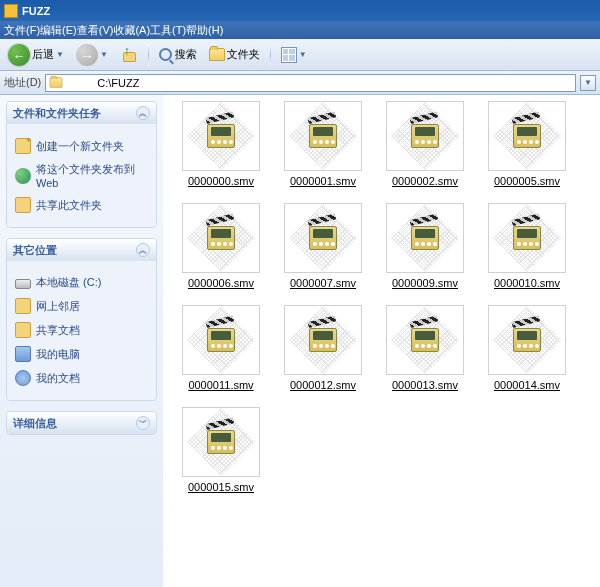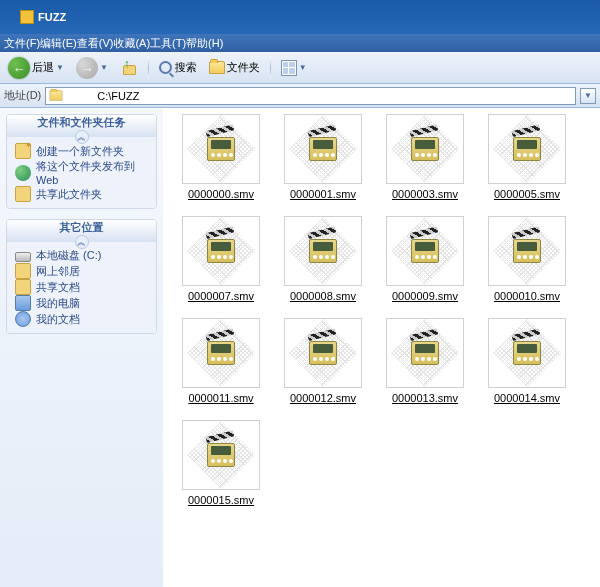--- a/index.html
+++ b/index.html
@@ -1,18 +1,18 @@
 <!DOCTYPE html>
 <html><head>
 <meta charset="utf-8">
 <style>
 * { margin: 0; padding: 0; box-sizing: border-box; font-family: "Microsoft YaHei", SimSun, Arial, sans-serif; }
 body { width: 600px; height: 587px; overflow: hidden; background: #fff; font-size: 11px; }
 
-.titlebar { background: linear-gradient(#1a5aa8,#2668b6); height: 34px; display: flex; align-items: center; padding: 0 20px; color: #fff; }
+.titlebar { background: linear-gradient(#1a5aa8,#2668b6); height: 21px; display: flex; align-items: center; padding: 0 4px; color: #fff; }
 .title-icon { width: 14px; height: 14px; background: #f3c23a; border: 1px solid #b48f1a; margin-right: 4px; }
 .titlebar span { font-size: 11px; font-weight: bold; }
 
 .menubar { background: linear-gradient(#3f74bb,#2f60a3); height: 18px; display: flex; align-items: center; padding: 0 4px; color: #fff; font-size: 11px; }
 .menubar span { cursor: default; }
 
 .toolbar { background: linear-gradient(#eef3fa,#d7e3f2); height: 32px; display: flex; align-items: center; border-bottom: 1px solid #9cb9dd; padding: 0 4px; gap: 4px; }
 .tb-btn { display: flex; align-items: center; gap: 2px; padding: 2px 4px; border-radius: 3px; }
 .nav-back { width: 22px; height: 22px; border-radius: 50%; background: radial-gradient(circle at 30% 30%, #6fbf4e,#3a8f2a); display: flex; align-items: center; justify-content: center; box-shadow: 0 0 2px rgba(0,0,0,.4); }
 .nav-back span { color: #fff; font-size: 13px; font-weight: bold; }
@@ -35,25 +35,25 @@
 .addressbar { background: linear-gradient(#eef3fa,#d7e3f2); height: 24px; display: flex; align-items: center; padding: 0 4px; gap: 4px; border-bottom: 1px solid #9cb9dd; }
 .addressbar .lbl { font-size: 11px; color: #444; }
 .addr-input-wrap { display: flex; align-items: center; background: #fff; border: 1px solid #7f9db9; height: 18px; flex: 1; padding: 0 2px; }
 .addr-input { border: none; outline: none; flex: 1; font-size: 11px; font-family: inherit; margin-left: 33px; }
 .addr-drop { width: 16px; height: 16px; border: 1px solid #7f9db9; background: linear-gradient(#fff,#d7e3f2); display: flex; align-items: center; justify-content: center; font-size: 8px; color: #4a6b9a; }
 
 .workspace { display: flex; height: calc(587px - 18px - 18px - 32px - 24px); }
 
 .sidebar { width: 163px; background: linear-gradient(#f5f8fd,#e3ecf8); padding: 6px; overflow: hidden; flex-shrink: 0; }
 .side-panel { margin-bottom: 10px; border: 1px solid #cfd8e8; border-radius: 4px; overflow: hidden; background: #f4f6fb; }
-.side-head { background: linear-gradient(#fff,#d6e2f1); height: 22px; display: flex; align-items: center; justify-content: space-between; padding: 0 6px; cursor: default; flex-direction: column; }
+.side-head { background: linear-gradient(#fff,#d6e2f1); height: 22px; display: flex; align-items: center; justify-content: space-between; padding: 0 6px; cursor: default; }
 .side-head .t { font-size: 11px; font-weight: bold; color: #3a5f9a; }
 .side-head .chev { font-size: 9px; color: #3a5f9a; width: 14px; height: 14px; border-radius: 50%; background: #e7effa; border: 1px solid #b7c9e3; display: flex; align-items: center; justify-content: center; }
 .side-body { background: #eef3fb; padding: 6px 8px; }
-.side-body .row { display: flex; align-items: center; gap: 5px; margin: 0 0; font-size: 11px; color: #2a4a8a; cursor: pointer; }
+.side-body .row { display: flex; align-items: center; gap: 5px; margin: 8px 0; font-size: 11px; color: #2a4a8a; cursor: pointer; }
 .side-body .ico { width: 16px; height: 16px; flex-shrink: 0; display: flex; align-items: center; justify-content: center; }
 .ico.newf { background: #f3d47a; border: 1px solid #c9a340; border-radius: 2px; position: relative; }
 .ico.newf::after { content: '✶'; color: #d48a1a; font-size: 8px; position: absolute; right: -2px; top: -3px; }
 .ico.web { background: radial-gradient(circle at 30% 30%,#7fcf7f,#2a8f5a); border-radius: 50%; }
 .ico.share { background: #f3d47a; border: 1px solid #c9a340; border-radius: 2px; }
 .ico.disk { border-radius: 2px; background: linear-gradient(#eee,#bbb); border: 1px solid #888; height: 10px; margin-top: 3px; }
 .ico.docs { background: #f3d47a; border: 1px solid #c9a340; border-radius: 2px; }
 .ico.shared { background: #f3d47a; border: 1px solid #c9a340; border-radius: 2px; }
 .ico.comp { background: linear-gradient(#a9c8ef,#6a9cdc); border: 1px solid #557cb0; border-radius: 2px; }
 .ico.net { background: radial-gradient(#a9c8ef,#6a9cdc); border-radius: 50%; border: 1px solid #557cb0; }
@@ -184,20 +184,26 @@
           <div class="ico comp"></div>
           <span>我的电脑</span>
         </div>
         <div class="row">
           <div class="ico net"></div>
           <span>我的文档</span>
         </div>
       </div>
     </div>
 
+    <div class="side-panel">
+      <div class="side-head">
+        <span class="t">详细信息</span>
+        <span class="chev">︾</span>
+      </div>
+    </div>
 
   </div>
 
   <div class="content">
     <div class="grid" id="file-grid">
         <div class="thumb">
           <div class="box">
             <div class="diamond"></div>
             <div class="clap"></div>
             <div class="film"></div>
@@ -211,52 +217,52 @@
             <div class="film"></div>
           </div>
           <div class="label">0000001.smv</div>
         </div>
         <div class="thumb">
           <div class="box">
             <div class="diamond"></div>
             <div class="clap"></div>
             <div class="film"></div>
           </div>
-          <div class="label">0000003.smv</div>
+          <div class="label">0000002.smv</div>
         </div>
         <div class="thumb">
           <div class="box">
             <div class="diamond"></div>
             <div class="clap"></div>
             <div class="film"></div>
           </div>
           <div class="label">0000005.smv</div>
         </div>
         <div class="thumb">
           <div class="box">
             <div class="diamond"></div>
             <div class="clap"></div>
             <div class="film"></div>
           </div>
+          <div class="label">0000006.smv</div>
+        </div>
+        <div class="thumb">
+          <div class="box">
+            <div class="diamond"></div>
+            <div class="clap"></div>
+            <div class="film"></div>
+          </div>
           <div class="label">0000007.smv</div>
         </div>
         <div class="thumb">
           <div class="box">
             <div class="diamond"></div>
             <div class="clap"></div>
             <div class="film"></div>
           </div>
-          <div class="label">0000008.smv</div>
-        </div>
-        <div class="thumb">
-          <div class="box">
-            <div class="diamond"></div>
-            <div class="clap"></div>
-            <div class="film"></div>
-          </div>
           <div class="label">0000009.smv</div>
         </div>
         <div class="thumb">
           <div class="box">
             <div class="diamond"></div>
             <div class="clap"></div>
             <div class="film"></div>
           </div>
           <div class="label">0000010.smv</div>
         </div>

